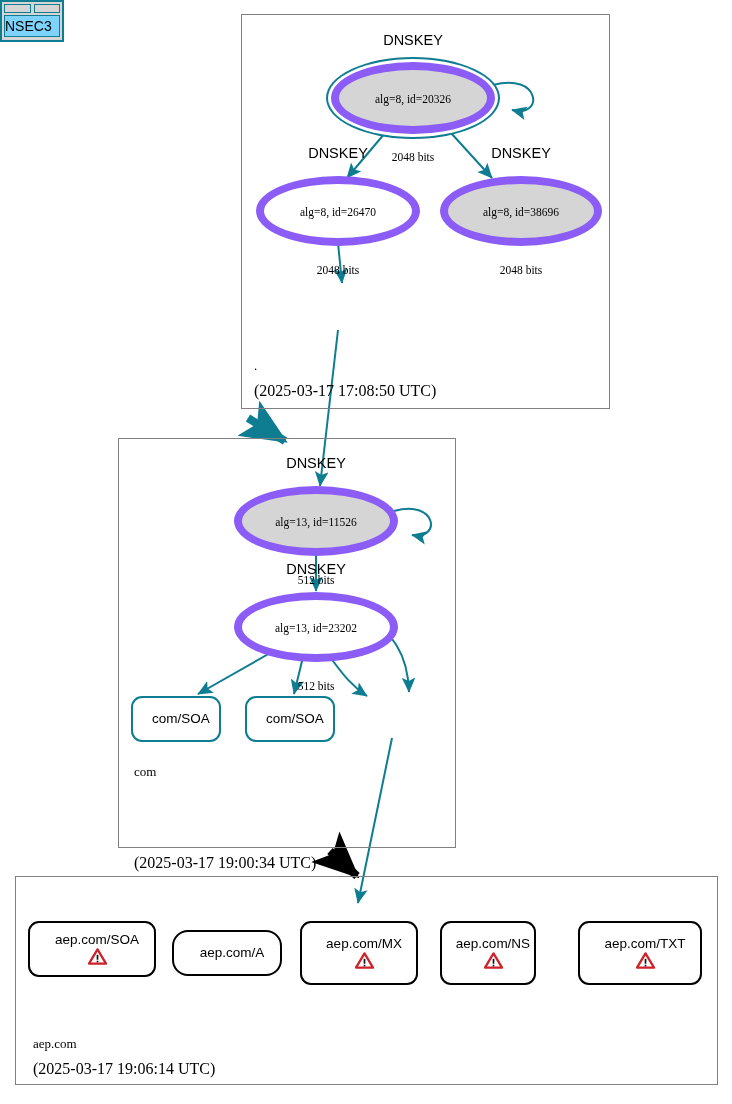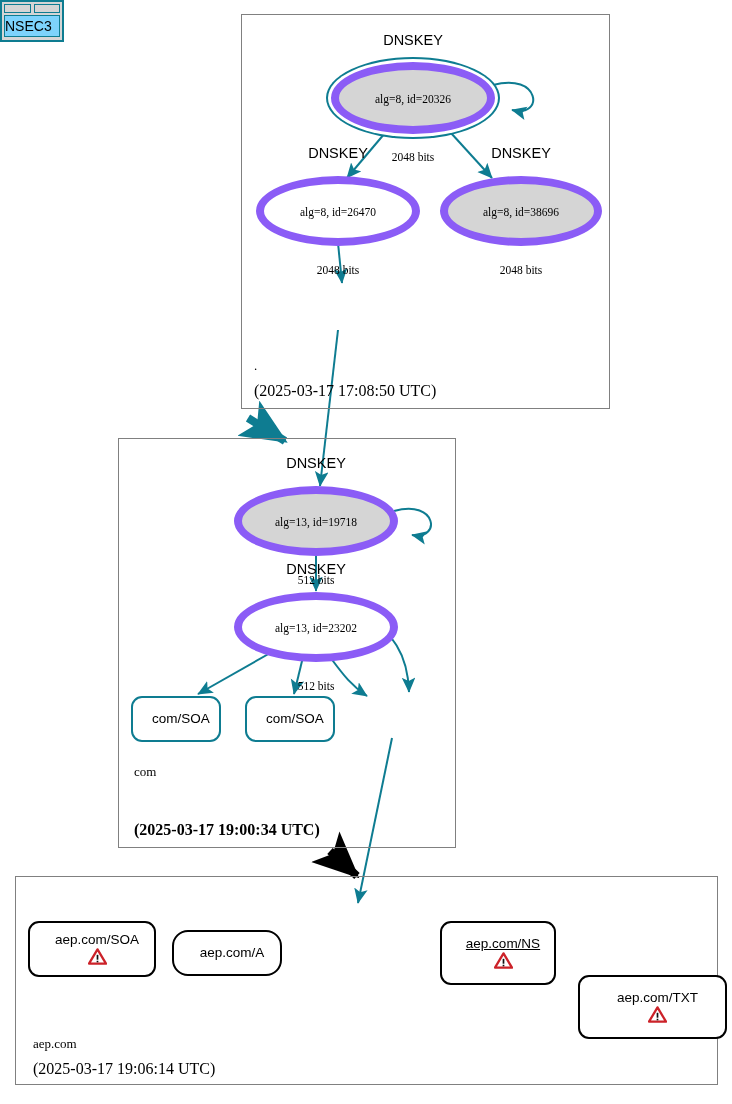--- a/index.html
+++ b/index.html
@@ -194,25 +194,25 @@
 
   <div class="node ellipse shaded" style="left:440px; top:176px; width:162px; height:70px;">
     <div class="nd-title">DNSKEY</div>
     <div class="nd-sub">alg=8, id=38696</div>
     <div class="nd-sub">2048 bits</div>
   </div>
 
 
   <div class="zone-box" style="left:118px; top:438px; width:338px; height:410px;"></div>
   <div class="zone-label" style="left:134px; top:764px;">com</div>
-  <div class="zone-ts" style="left:134px; top:821px;font-weight:bold;">(2025-03-17 19:00:34 UTC)</div>
+  <div class="zone-ts" style="left:134px; top:854px;">(2025-03-17 19:00:34 UTC)</div>
 
   <div class="node ellipse shaded" style="left:234px; top:486px; width:164px; height:70px;">
     <div class="nd-title">DNSKEY</div>
-    <div class="nd-sub">alg=13, id=19718</div>
+    <div class="nd-sub">alg=13, id=11526</div>
     <div class="nd-sub">512 bits</div>
   </div>
 
   <div class="node ellipse" style="left:234px; top:592px; width:164px; height:70px;">
     <div class="nd-title">DNSKEY</div>
     <div class="nd-sub">alg=13, id=23202</div>
     <div class="nd-sub">512 bits</div>
   </div>
 
   <div class="node rrset" style="left:131px; top:696px; width:90px; height:46px;">
@@ -241,31 +241,39 @@
       <path d="M10 1.4 L19 16.6 L1 16.6 Z" fill="#ffffff" stroke="#cc2229" stroke-width="2.4" stroke-linejoin="round"></path>
       <rect x="9.1" y="7.2" width="1.8" height="5.2" fill="#111111"></rect>
       <rect x="9.1" y="13.5" width="1.8" height="1.7" fill="#111111"></rect>
     </svg>
   </div>
 
   <div class="node rrset insecure" style="left:172px; top:930px; width:110px; height:46px;border-radius:16px;">
     <div class="rr-label">aep.com/A</div>
   </div>
 
-
-  <div class="node rrset insecure" style="left:440px; top:921px; width:116px; height:64px;text-decoration:underline;">
+  <div class="node rrset insecure" style="left:300px; top:921px; width:118px; height:64px;">
+    <div class="rr-label">aep.com/MX</div>
+    <svg class="warn" viewBox="0 0 20 18">
+      <path d="M10 1.4 L19 16.6 L1 16.6 Z" fill="#ffffff" stroke="#cc2229" stroke-width="2.4" stroke-linejoin="round"></path>
+      <rect x="9.1" y="7.2" width="1.8" height="5.2" fill="#111111"></rect>
+      <rect x="9.1" y="13.5" width="1.8" height="1.7" fill="#111111"></rect>
+    </svg>
+  </div>
+
+  <div class="node rrset insecure" style="left:440px; top:921px; width:96px; height:64px;">
     <div class="rr-label">aep.com/NS</div>
     <svg class="warn" viewBox="0 0 20 18">
       <path d="M10 1.4 L19 16.6 L1 16.6 Z" fill="#ffffff" stroke="#cc2229" stroke-width="2.4" stroke-linejoin="round"></path>
       <rect x="9.1" y="7.2" width="1.8" height="5.2" fill="#111111"></rect>
       <rect x="9.1" y="13.5" width="1.8" height="1.7" fill="#111111"></rect>
     </svg>
   </div>
 
-  <div class="node rrset insecure" style="left:578px; top:975px; width:149px; height:64px;">
+  <div class="node rrset insecure" style="left:578px; top:921px; width:124px; height:64px;">
     <div class="rr-label">aep.com/TXT</div>
     <svg class="warn" viewBox="0 0 20 18">
       <path d="M10 1.4 L19 16.6 L1 16.6 Z" fill="#ffffff" stroke="#cc2229" stroke-width="2.4" stroke-linejoin="round"></path>
       <rect x="9.1" y="7.2" width="1.8" height="5.2" fill="#111111"></rect>
       <rect x="9.1" y="13.5" width="1.8" height="1.7" fill="#111111"></rect>
     </svg>
   </div>
 
 </div>
 

